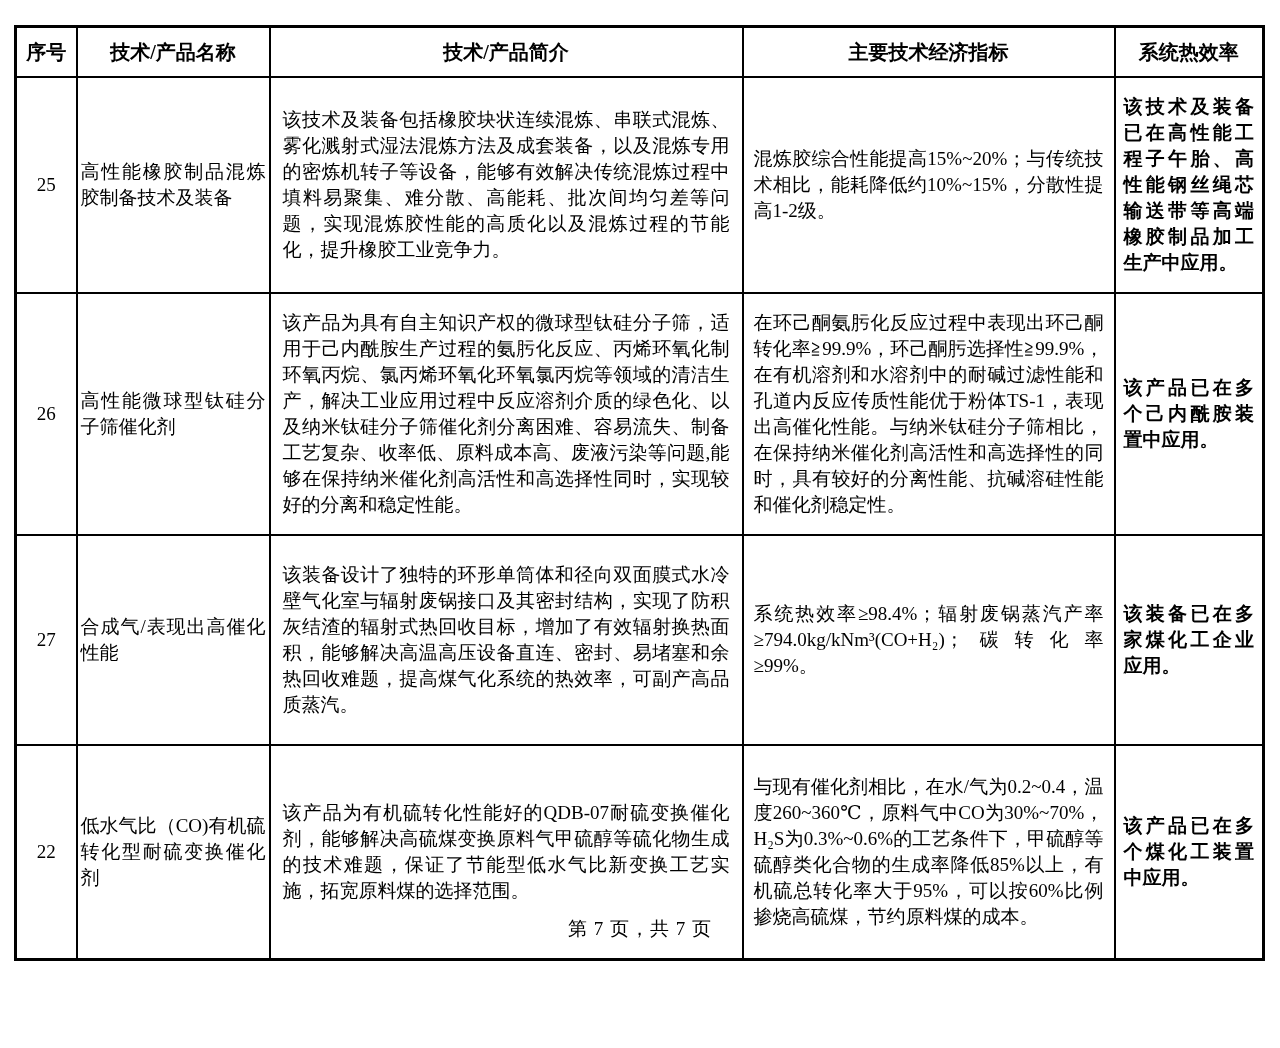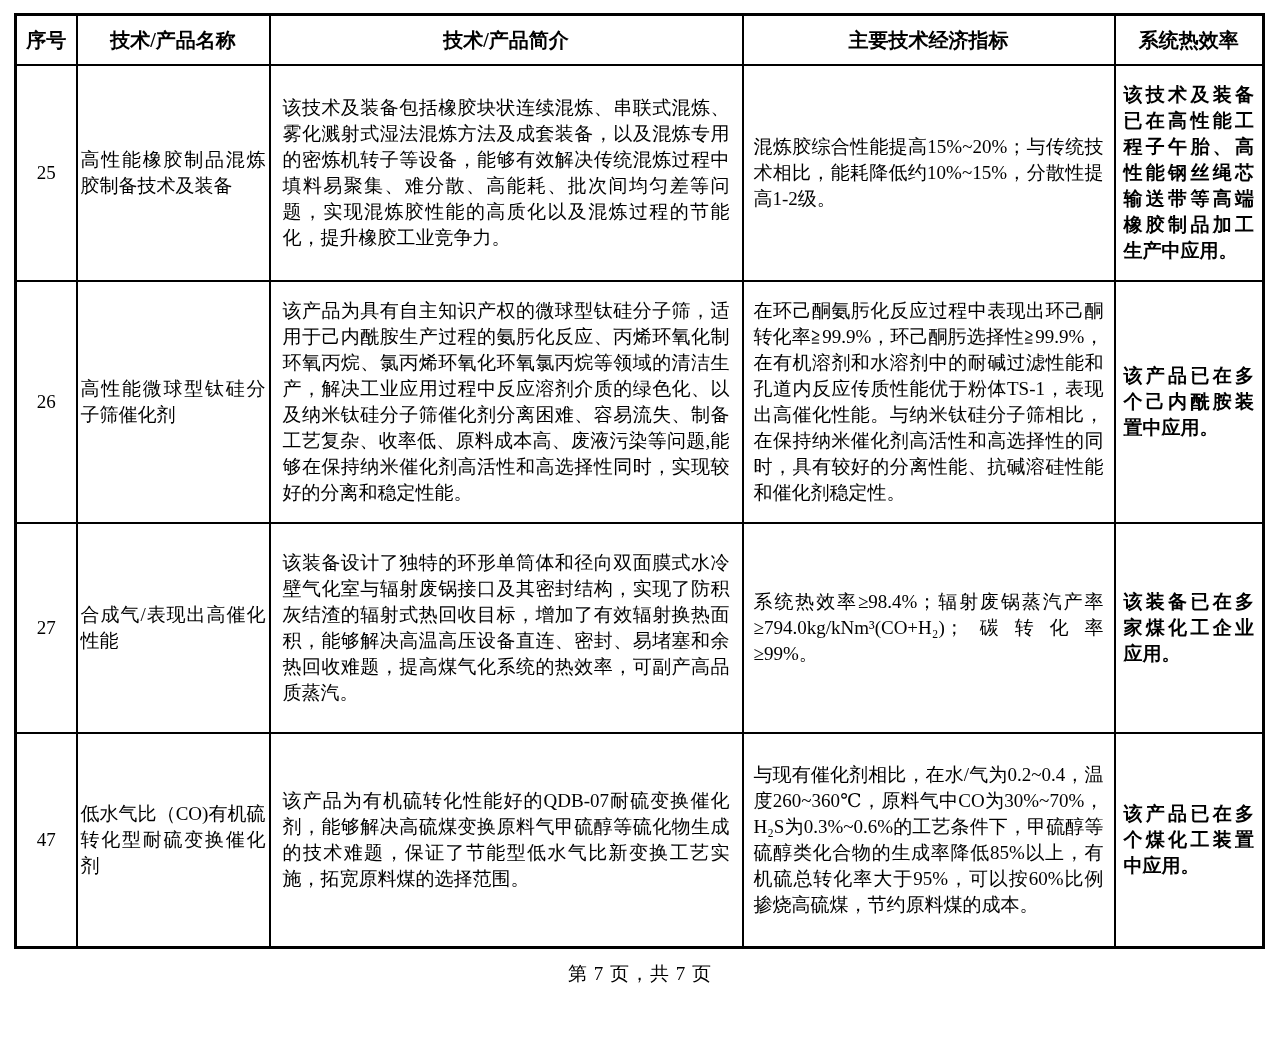--- a/index.html
+++ b/index.html
@@ -9,21 +9,21 @@
     font-family: "Liberation Serif", "DejaVu Serif", serif;
     color: #000000;
   }
   .page {
     position: relative;
     width: 1280px; height: 1048px;
     overflow: hidden;
   }
   table.doc-table {
     position: absolute;
-    left: 14px; top: 13px;
+    left: 14px; top: 25px;
     width: 1120px;
     border-collapse: collapse;
     table-layout: fixed;
     border: 3px solid #000;
   }
   table.doc-table th,
   table.doc-table td {
     border: 2px solid #000;
     vertical-align: middle;
     font-size: 19px;
@@ -71,21 +71,21 @@
     text-justify: inter-character;
   }
   td.cell-app {
     padding: 16px 8px;
     text-align: justify;
     text-justify: inter-character;
     font-weight: bold;
   }
   .page-footer {
     position: absolute;
-    left: 0; top: 961px;
+    left: 0; top: 916px;
     width: 1280px;
     text-align: center;
     font-size: 19px;
     letter-spacing: 1px;
     color: #000;
   }
 </style>
 </head>
 <body>
 
@@ -124,21 +124,21 @@
         <td class="cell-app">该产品已在多个己内酰胺装置中应用。</td>
       </tr>
       <tr class="row-2">
         <td class="cell-no">27</td>
         <td class="cell-name">合成气/表现出高催化性能</td>
         <td class="cell-intro">该装备设计了独特的环形单筒体和径向双面膜式水冷壁气化室与辐射废锅接口及其密封结构，实现了防积灰结渣的辐射式热回收目标，增加了有效辐射换热面积，能够解决高温高压设备直连、密封、易堵塞和余热回收难题，提高煤气化系统的热效率，可副产高品质蒸汽。</td>
         <td class="cell-ind">系统热效率≥98.4%；辐射废锅蒸汽产率≥794.0kg/kNm³(CO+H₂)；碳转化率≥99%。</td>
         <td class="cell-app">该装备已在多家煤化工企业应用。</td>
       </tr>
       <tr class="row-3">
-        <td class="cell-no">47</td>
+        <td class="cell-no">22</td>
         <td class="cell-name">低水气比（CO)有机硫转化型耐硫变换催化剂</td>
         <td class="cell-intro">该产品为有机硫转化性能好的QDB-07耐硫变换催化剂，能够解决高硫煤变换原料气甲硫醇等硫化物生成的技术难题，保证了节能型低水气比新变换工艺实施，拓宽原料煤的选择范围。</td>
         <td class="cell-ind">与现有催化剂相比，在水/气为0.2~0.4，温度260~360℃，原料气中CO为30%~70%，H₂S为0.3%~0.6%的工艺条件下，甲硫醇等硫醇类化合物的生成率降低85%以上，有机硫总转化率大于95%，可以按60%比例掺烧高硫煤，节约原料煤的成本。</td>
         <td class="cell-app">该产品已在多个煤化工装置中应用。</td>
       </tr>
     </tbody>
   </table>
 
   <div class="page-footer">第 7 页，共 7 页</div>
 

